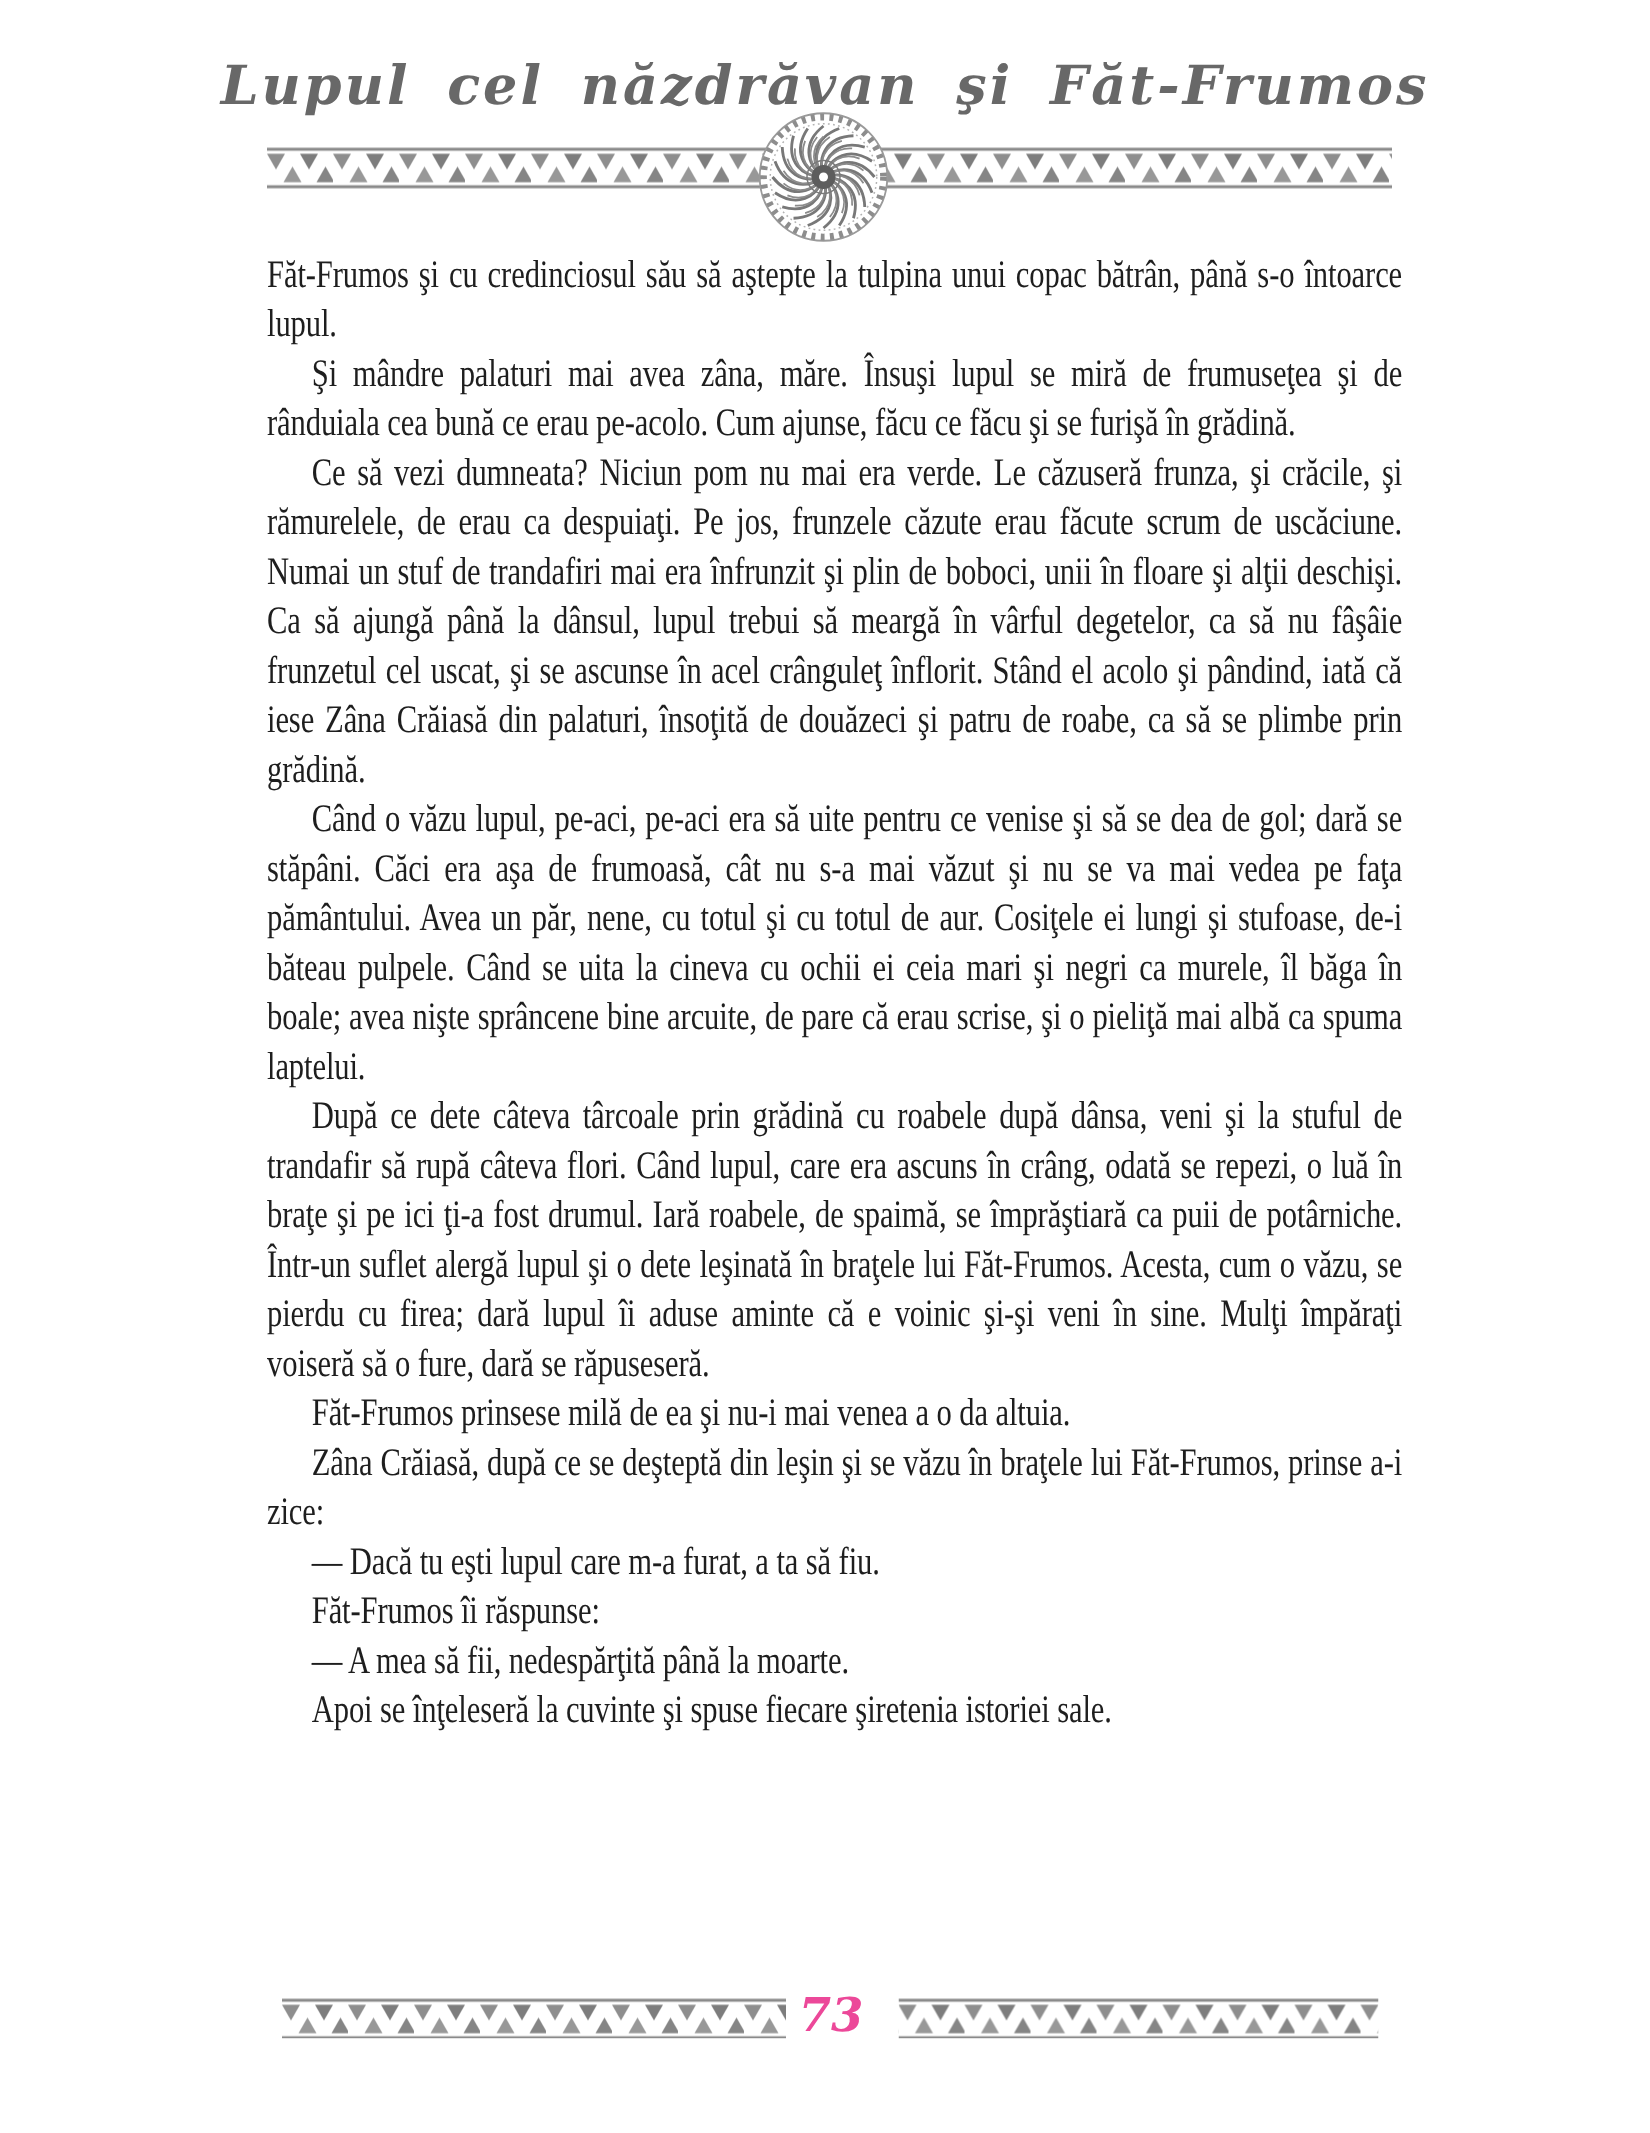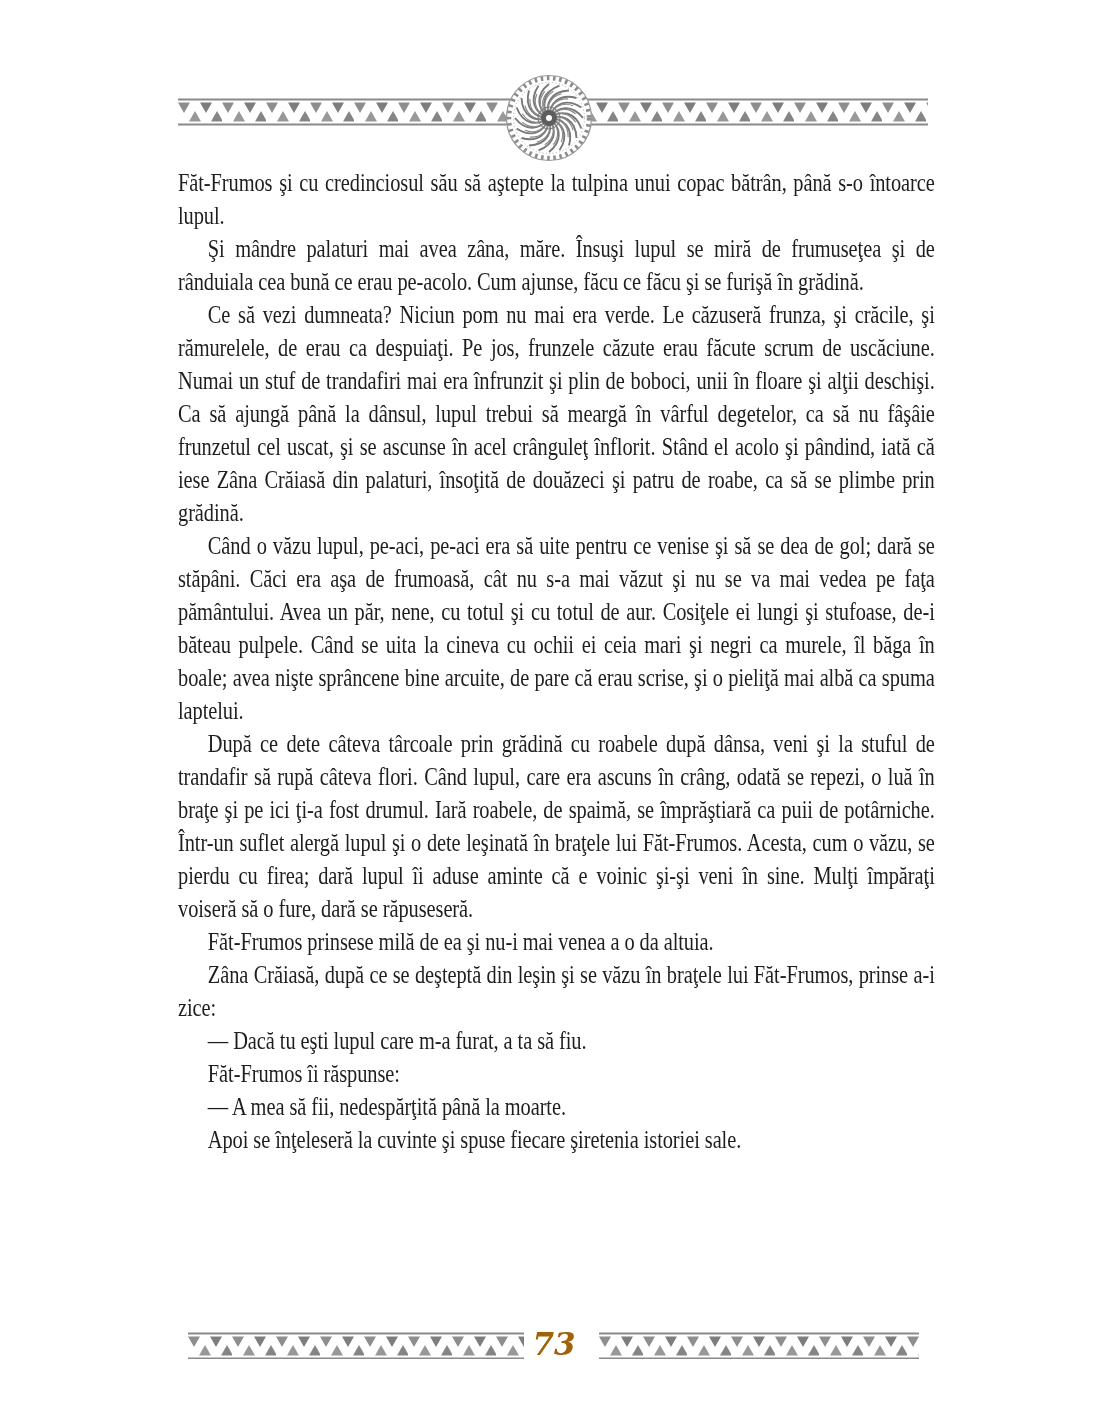--- a/index.html
+++ b/index.html
@@ -45,21 +45,21 @@
   .body-text p{margin:0;padding:0;}
   .body-text p.ind{text-indent:38px;}
 
   
   .pagenum{
     position:absolute;left:524px;top:1326px;width:60px;
     text-align:center;
     font-family:"DejaVu Serif", serif;
     font-style:italic;font-weight:bold;
     font-size:31px;line-height:36px;
-    color:#a16207;
+    color:#ec4899;
   }
 </style>
 </head>
 <body>
 
 <div class="page">
 
   <svg width="0" height="0" style="position:absolute" aria-hidden="true">
     <defs>
       <pattern id="tri" width="44" height="30" patternUnits="userSpaceOnUse">
@@ -67,20 +67,21 @@
         <rect x="0" y="1.5" width="44" height="2" fill="#8a8a8a"></rect>
         <rect x="0" y="26.5" width="44" height="2" fill="#8a8a8a"></rect>
         <polygon points="0,5.5 12,5.5 6,16" fill="#8e8e8e"></polygon>
         <polygon points="22,5.5 34,5.5 28,16" fill="#7d7d7d"></polygon>
         <polygon points="11,24.5 23,24.5 17,14" fill="#989898"></polygon>
         <polygon points="33,24.5 45,24.5 39,14" fill="#858585"></polygon>
       </pattern>
     </defs>
   </svg>
 
+  <div class="title">Lupul cel năzdrăvan şi Făt-Frumos</div>
 
   <svg class="band band-header" viewBox="0 0 750 30" preserveAspectRatio="none">
     <rect width="750" height="30" fill="url(#tri)"></rect>
   </svg>
 
   <svg class="medallion" viewBox="0 0 88 88">
     <circle cx="44" cy="44" r="42.5" fill="#ffffff" stroke="#9a9a9a" stroke-width="1.2"></circle>
     <circle cx="44" cy="44" r="40" fill="none" stroke="#8d8d8d" stroke-width="4.5" stroke-dasharray="2.6 3.6"></circle>
     <circle cx="44" cy="44" r="35.5" fill="none" stroke="#b3b3b3" stroke-width="1" stroke-dasharray="1.2 2.2"></circle>
     <g>

